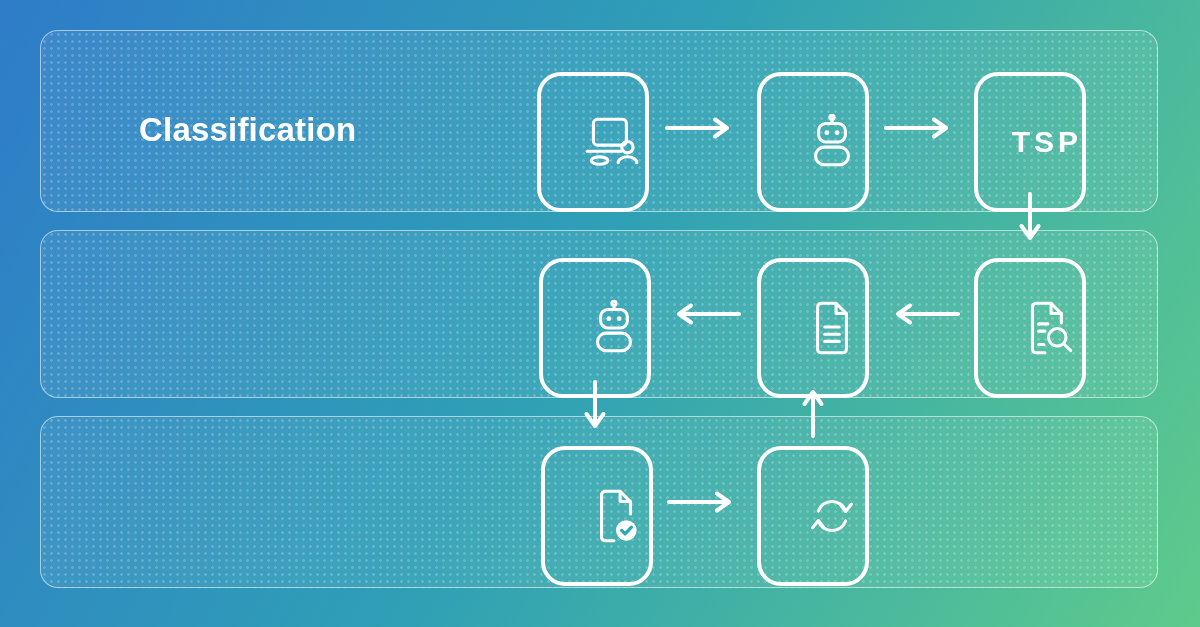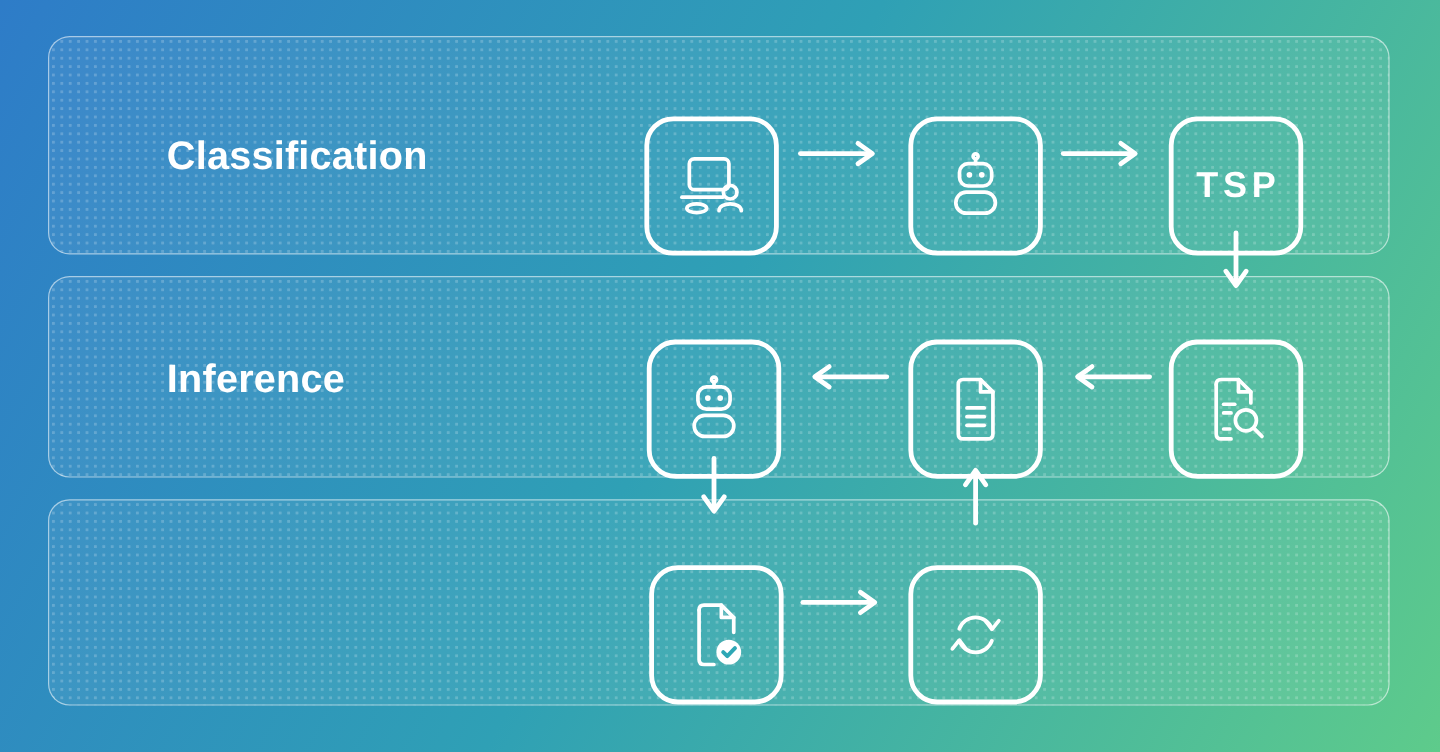--- a/index.html
+++ b/index.html
@@ -26,24 +26,24 @@
     position:absolute;left:115px;
     color:#fff;font-size:33px;font-weight:700;
     letter-spacing:0.2px;line-height:44px;
     white-space:nowrap;
     margin-left:24px;
   }
   .label-1{top:108px;}
   .label-2{top:294px;}
   .label-3{top:476px;}
   .node{
-    position:absolute;width:112px;height:116px;
+    position:absolute;width:112px;height:140px;
     box-sizing:border-box;
     border:4px solid #fff;border-radius:24px;
-    display:flex;align-items:center;justify-content:center;margin-top:25px;
+    display:flex;align-items:center;justify-content:flex-end;
   }
   .node svg{display:block;}
   .tsp-text{
     color:#fff;font-size:30px;font-weight:600;letter-spacing:4px;
     padding-left:4px;
   }
   .arrow{position:absolute;}
   .arrow svg{display:block;}
   .ic{stroke:#fff;stroke-width:3;fill:none;stroke-linecap:round;stroke-linejoin:round;}
   .ic-fill{fill:#fff;stroke:none;}
@@ -52,21 +52,20 @@
 </head>
 <body>
 
 <div class="canvas">
 
   <div class="band band-1"></div>
   <div class="band band-2"></div>
   <div class="band band-3"></div>
 
   <div class="row-label label-1">Classification</div>
-  <div class="row-label label-2">Inference</div>
 
   <div class="node" style="left:537px;top:72px;">
     <span>
       <svg width="66" height="66" viewBox="0 0 64 64">
         <rect class="ic" x="14" y="10" width="32" height="25" rx="4"></rect>
         <path class="ic" d="M8 41 H41" stroke-width="4"></path>
         <circle class="ic" cx="47" cy="37" r="5.5"></circle>
         <path class="ic" d="M38 52 C38 44.5, 56 44.5, 56 52"></path>
         <ellipse class="ic" cx="20" cy="50" rx="8" ry="3.6"></ellipse>
       </svg>

